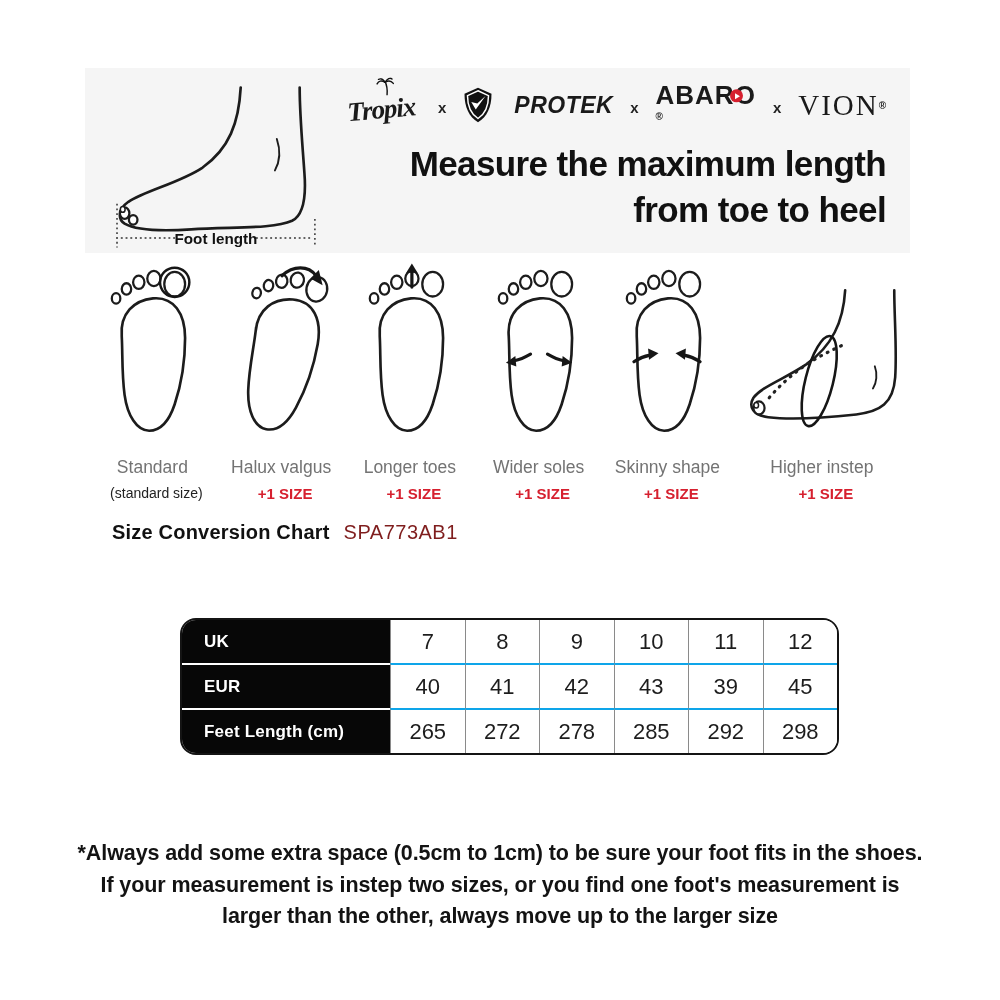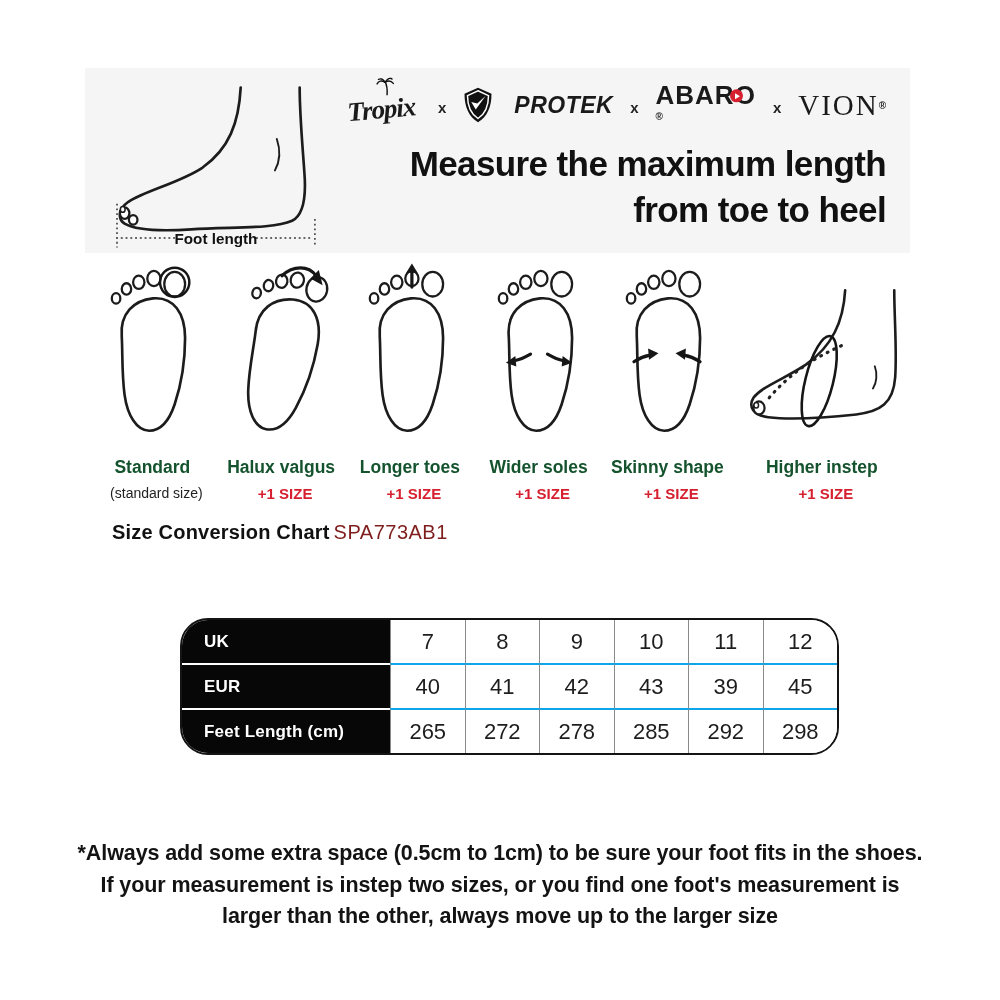--- a/index.html
+++ b/index.html
@@ -23,36 +23,36 @@
   .abaro-dot::after{content:"";position:absolute;left:5px;top:3.5px;border-left:5px solid #fff;
              border-top:3px solid transparent;border-bottom:3px solid transparent;}
   .reg{font-size:10px;vertical-align:super;font-weight:bold;font-family:"Liberation Sans",sans-serif;}
   .vion{font-family:"Liberation Serif",serif;font-size:29px;letter-spacing:2px;}
   .headline{margin-top:13px;text-align:right;font-size:35px;font-weight:bold;line-height:1.3;letter-spacing:-0.6px;color:#111;}
 
   
   .foot-types{position:absolute;left:88px;top:262px;width:824px;display:flex;}
   .ft{flex:1 1 0;display:flex;flex-direction:column;align-items:center;}
   .ft.wide{flex:1.4 1 0;}
-  .ft-name{margin-top:5px;font-size:17.5px;font-weight:bold;white-space:nowrap;color:#14532d;}
+  .ft-name{margin-top:5px;font-size:17.5px;font-weight:normal;white-space:nowrap;color:#737373;}
   .ft-note{margin-top:7px;font-size:15px;font-weight:bold;color:#d6202f;margin-left:8px;}
   .ft-note.plain{color:#222;font-weight:normal;font-size:14px;}
   .lineart{fill:none;stroke:#1c1c1c;stroke-width:2.8;stroke-linecap:round;stroke-linejoin:round;}
   .toe{fill:#fff;stroke:#1c1c1c;stroke-width:2.4;}
   .arrowline{fill:none;stroke:#161616;stroke-width:3.4;stroke-linecap:round;}
   .arrowhead{fill:#161616;stroke:none;}
   .dotline{fill:none;stroke:#333;stroke-width:1.6;stroke-dasharray:2 3;}
 
   
-  .chart-title{position:absolute;left:112px;top:521px;display:flex;gap:4px;font-size:20px;align-items:baseline;}
+  .chart-title{position:absolute;left:112px;top:521px;display:flex;gap:14px;font-size:20px;align-items:baseline;}
   .chart-title .t{font-weight:bold;letter-spacing:0.2px;color:#111;}
   .chart-title .m{color:#7f1d1d;letter-spacing:0.5px;}
 
   
-  .size-table{position:absolute;left:180px;top:618px;width:655px;border:2px solid #141414;border-radius:28px;
+  .size-table{position:absolute;left:180px;top:618px;width:655px;border:2px solid #141414;border-radius:16px;
               overflow:hidden;display:grid;grid-template-columns:208px repeat(6,1fr);background:#fff;}
   .lab{height:43px;display:flex;align-items:center;padding-left:22px;background:#070707;color:#fff;
        font-weight:bold;font-size:17px;letter-spacing:0.2px;}
   .lab.rb{border-top:2px solid #fff;}
   .cell{height:43px;display:flex;align-items:center;justify-content:center;font-size:22px;color:#1d1d1d;
         background:#fff;border-left:1px solid #8a8a8a;}
   .cell.rb{border-top:2px solid #0ea5e9;}
 
   
   .footnote{position:absolute;left:0;top:838px;width:1000px;text-align:center;font-size:21.5px;

